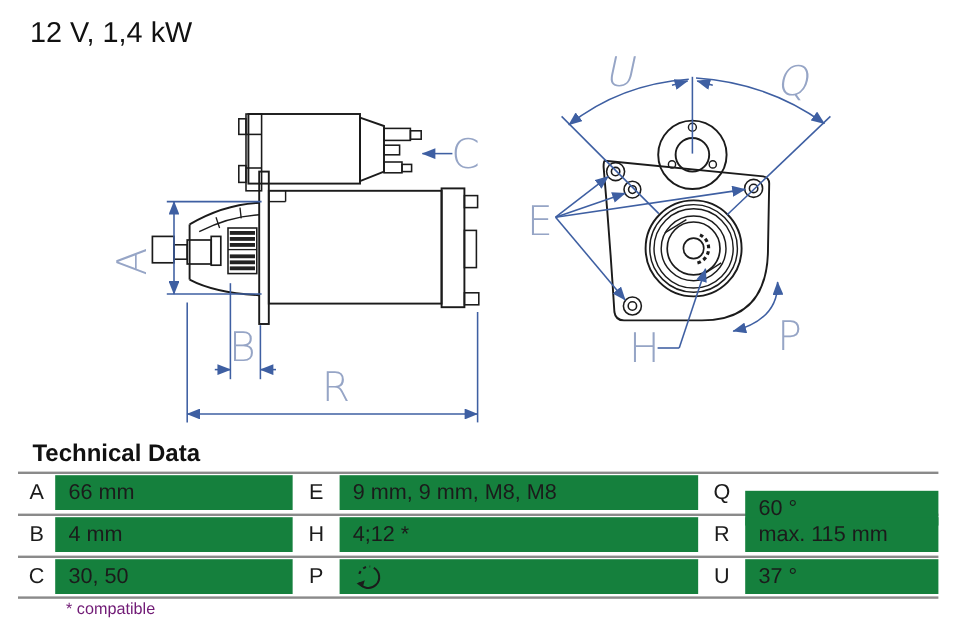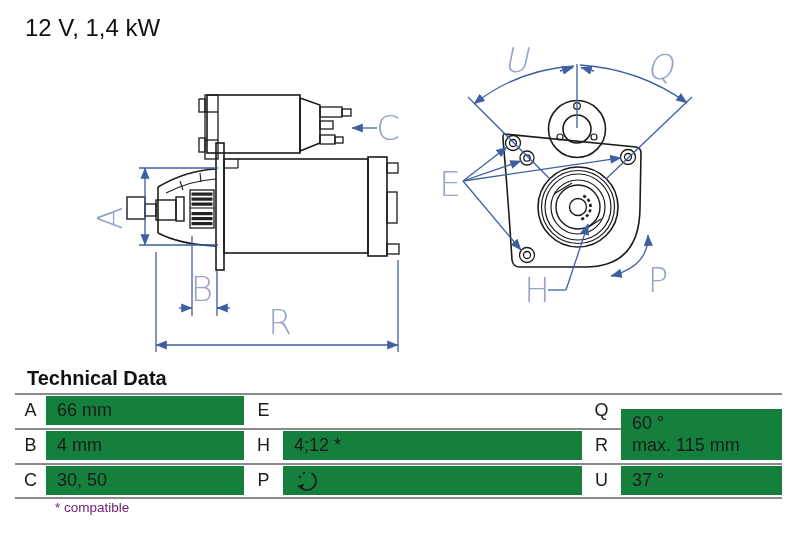--- a/index.html
+++ b/index.html
@@ -178,20 +178,21 @@
   <div class="tbl-heading">Technical Data</div>
 
   <div class="hline" style="top:393px;"></div>
   <div class="hline" style="top:428px;"></div>
   <div class="hline" style="top:463px;"></div>
   <div class="hline" style="top:497px;"></div>
 
   <div class="cell kcell" style="left:15px;top:396px;width:31px;">A</div>
   <div class="cell vcell" style="left:46px;top:396px;width:198px;">66 mm</div>
   <div class="cell kcell" style="left:244px;top:396px;width:39px;">E</div>
+  <div class="cell vcell" style="left:283px;top:396px;width:299px;">9 mm, 9 mm, M8, M8</div>
   <div class="cell kcell" style="left:582px;top:396px;width:39px;">Q</div>
   <div class="cell vcell" style="left:621px;top:409px;width:161px;">60 °</div>
 
   <div class="cell kcell" style="left:15px;top:431px;width:31px;">B</div>
   <div class="cell vcell" style="left:46px;top:431px;width:198px;">4 mm</div>
   <div class="cell kcell" style="left:244px;top:431px;width:39px;">H</div>
   <div class="cell vcell" style="left:283px;top:431px;width:299px;">4;12 *</div>
   <div class="cell kcell" style="left:582px;top:431px;width:39px;">R</div>
   <div class="cell vcell" style="left:621px;top:431px;width:161px;">max. 115 mm</div>
 

